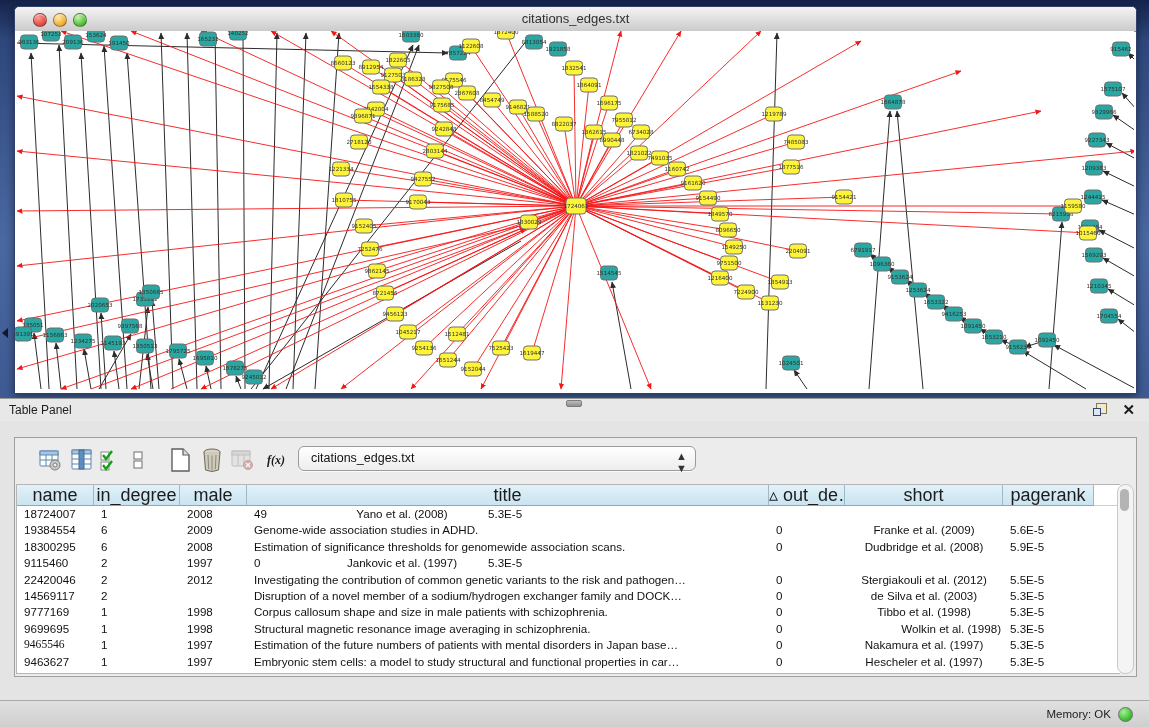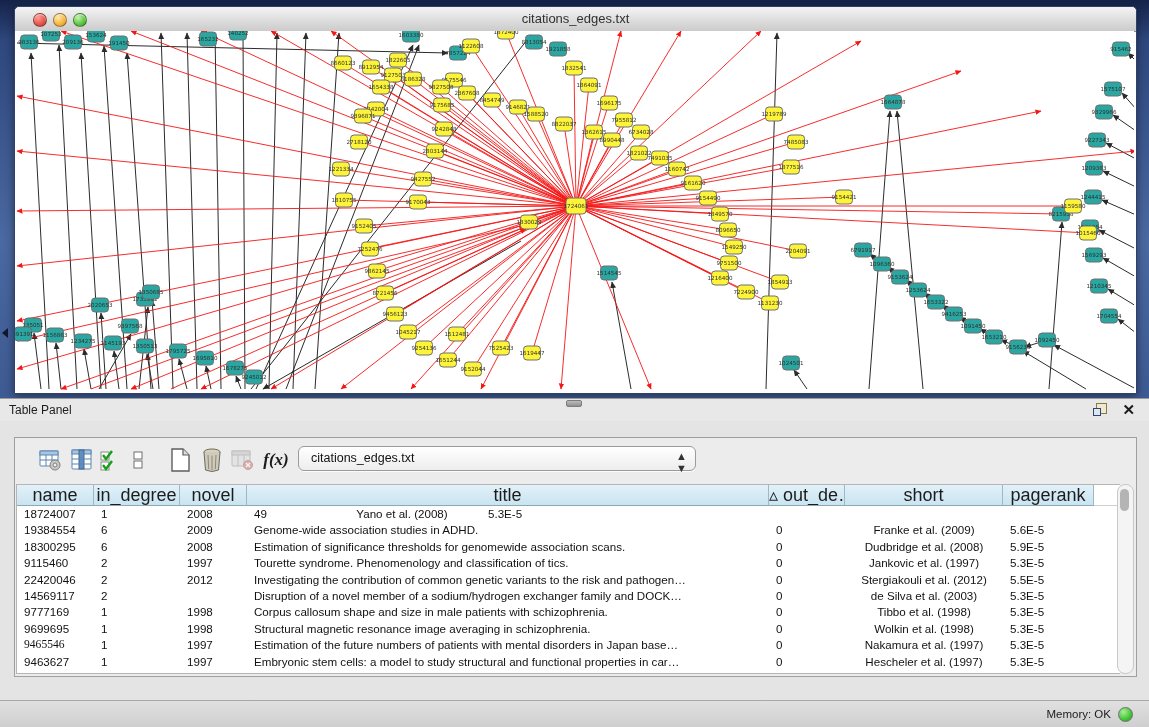--- a/index.html
+++ b/index.html
@@ -35,21 +35,21 @@
   #float-ic{position:absolute;right:42px;top:4px;width:14px;height:13px;}
   #float-ic .sq1{position:absolute;left:3px;top:0;width:9px;height:9px;border:1px solid #8a7a3d;background:#efe9d2;}
   #float-ic .sq2{position:absolute;left:0;top:5px;width:6px;height:6px;border:1px solid #31456e;background:#dfe6f2;}
   #close-ic{position:absolute;right:14px;top:2px;font-size:15px;font-weight:bold;color:#1a1a1a;cursor:default;}
   #tp-body{position:absolute;left:14px;top:38px;width:1121px;height:238px;
     background:#ececec;border:1px solid #9f9f9f;}
   
   #toolbar{position:absolute;left:0;top:0;width:100%;height:44px;}
   .tbtn{position:absolute;top:7px;width:30px;height:30px;display:flex;align-items:center;justify-content:center;}
   .tbtn svg{display:block;}
-  #fx{font-size:17px;color:#1a1a1a;font-family:"Liberation Serif",serif;font-style:italic;font-weight:bold;}
+  #fx{font-size:12px;color:#1a1a1a;font-family:"Liberation Serif",serif;font-style:italic;font-weight:bold;}
   #combo{position:absolute;left:283px;top:8px;width:396px;height:23px;
     border:1px solid #9b9b9b;border-radius:6px;background:linear-gradient(#ffffff,#ededed);
     box-shadow:0 1px 0 rgba(255,255,255,.8);}
   #combo .val{position:absolute;left:12px;top:4px;font-size:12.5px;color:#111;}
   #combo .stepper{position:absolute;right:9px;top:3px;font-size:11px;color:#333;letter-spacing:-1px;}
   
   #grid{position:absolute;left:1px;top:46px;width:1103px;height:188px;background:#fff;
     border:1px solid #b5b5b5;border-right:none;overflow:hidden;}
   #ghead{display:flex;height:21px;}
   .hcell{box-sizing:border-box;background:linear-gradient(#e2f1f9,#c9e4f1);
@@ -804,21 +804,21 @@
       <div id="combo">
         <span class="val">citations_edges.txt</span>
         <span class="stepper">▲<br>▼</span>
       </div>
     </div>
 
     <div id="grid">
       <div id="ghead">
           <div class="hcell" style="width: 77px;">name</div>
           <div class="hcell" style="width: 86px;">in_degree</div>
-          <div class="hcell" style="width: 67px;">novel</div>
+          <div class="hcell" style="width: 67px;">male</div>
           <div class="hcell" style="width: 522px;">title</div>
           <div class="hcell" style="width: 76px;">▵ out_de…</div>
           <div class="hcell" style="width: 158px;">short</div>
           <div class="hcell" style="width: 91px;">pagerank</div>
           <div class="hfill"></div>
         </div>
       <div id="gbody">
           <div class="grow">
             <div class="gcell" style="width: 77px;">18724007</div>
             <div class="gcell" style="width: 86px;">1</div>
@@ -842,21 +842,20 @@
             <div class="gcell" style="width: 67px;">2008</div>
             <div class="gcell" style="width: 522px;">Estimation of significance thresholds for genomewide association scans.</div>
             <div class="gcell" style="width: 76px;">0</div>
             <div class="gcell center" style="width: 158px;">Dudbridge et al. (2008)</div>
             <div class="gcell" style="width: 91px;">5.9E-5</div>
           </div>
           <div class="grow">
             <div class="gcell" style="width: 77px;">9115460</div>
             <div class="gcell" style="width: 86px;">2</div>
             <div class="gcell" style="width: 67px;">1997</div>
-            <div class="gcell" style="width: 522px;">Tourette syndrome. Phenomenology and classification of tics.</div>
             <div class="gcell" style="width: 76px;">0</div>
             <div class="gcell center" style="width: 158px;">Jankovic et al. (1997)</div>
             <div class="gcell" style="width: 91px;">5.3E-5</div>
           </div>
           <div class="grow">
             <div class="gcell" style="width: 77px;">22420046</div>
             <div class="gcell" style="width: 86px;">2</div>
             <div class="gcell" style="width: 67px;">2012</div>
             <div class="gcell" style="width: 522px;">Investigating the contribution of common genetic variants to the risk and pathogen…</div>
             <div class="gcell" style="width: 76px;">0</div>
@@ -880,21 +879,21 @@
             <div class="gcell" style="width: 76px;">0</div>
             <div class="gcell center" style="width: 158px;">Tibbo et al. (1998)</div>
             <div class="gcell" style="width: 91px;">5.3E-5</div>
           </div>
           <div class="grow">
             <div class="gcell" style="width: 77px;">9699695</div>
             <div class="gcell" style="width: 86px;">1</div>
             <div class="gcell" style="width: 67px;">1998</div>
             <div class="gcell" style="width: 522px;">Structural magnetic resonance image averaging in schizophrenia.</div>
             <div class="gcell" style="width: 76px;">0</div>
-            <div class="gcell center" style="width: 158px;">Wolkin et al. (1998)</div>
+            <div class="gcell center" style="width: 158px; text-align: right;">Wolkin et al. (1998)</div>
             <div class="gcell" style="width: 91px;">5.3E-5</div>
           </div>
           <div class="grow">
             <div class="gcell" style="width: 77px; font-family: Liberation Serif, serif;">9465546</div>
             <div class="gcell" style="width: 86px;">1</div>
             <div class="gcell" style="width: 67px;">1997</div>
             <div class="gcell" style="width: 522px;">Estimation of the future numbers of patients with mental disorders in Japan base…</div>
             <div class="gcell" style="width: 76px;">0</div>
             <div class="gcell center" style="width: 158px;">Nakamura et al. (1997)</div>
             <div class="gcell" style="width: 91px;">5.3E-5</div>

